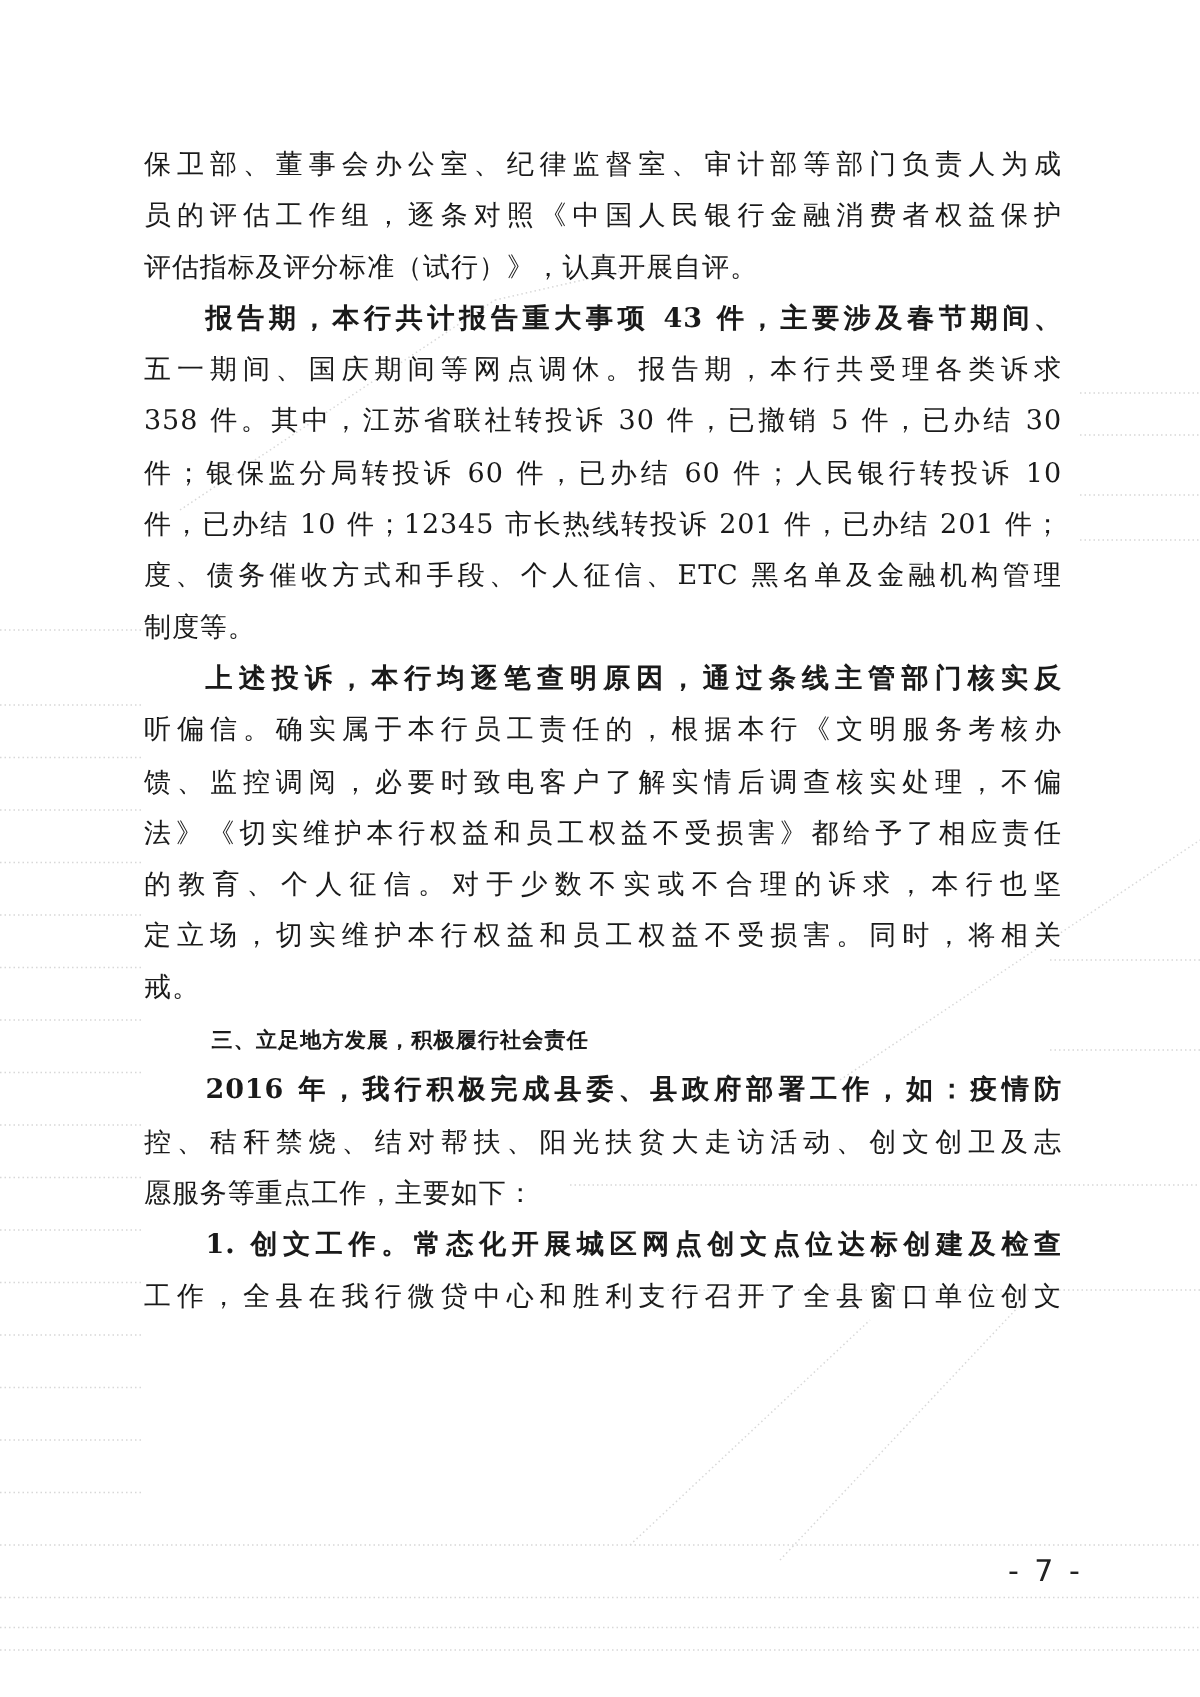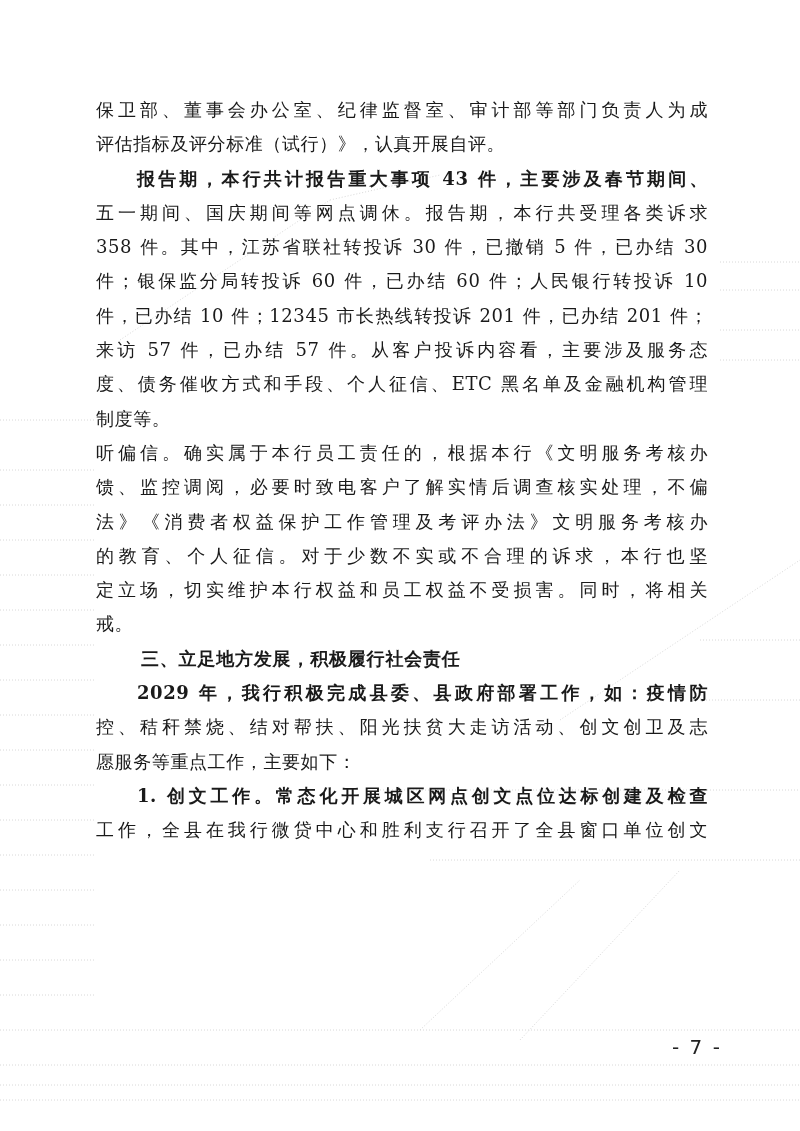--- a/index.html
+++ b/index.html
@@ -47,21 +47,21 @@
     .line.last {
       text-align-last: left;
     }
     .line.indent {
       padding-left: 41px;
       font-weight: bold;
     }
     .line.heading {
       font-family: Liberation Sans, sans-serif;
       font-weight: bold;
-      font-size: 18px;
+      font-size: 14px;
       letter-spacing: 0.8px;
       padding-left: 45px;
       text-align-last: left;
     }
     .page-number {
       position: absolute;
       left: 672px;
       top: 1035px;
       font-family: "DejaVu Sans", "Liberation Sans", sans-serif;
       font-size: 20px;
@@ -110,47 +110,48 @@
       <line x1="560" y1="720" x2="800" y2="560"></line>
       <line x1="420" y1="1030" x2="580" y2="880"></line>
       <line x1="520" y1="1040" x2="680" y2="870"></line>
     </g>
   </svg>
 
   <div class="body-text">
 
     <div>
       <div class="line">保卫部、董事会办公室、纪律监督室、审计部等部门负责人为成</div>
+      <div class="line">员的评估工作组，逐条对照《中国人民银行金融消费者权益保护</div>
       <div class="line last">评估指标及评分标准（试行）》，认真开展自评。</div>
     </div>
 
     <div>
       <div class="line indent">报告期，本行共计报告重大事项 43 件，主要涉及春节期间、</div>
       <div class="line">五一期间、国庆期间等网点调休。报告期，本行共受理各类诉求</div>
       <div class="line">358 件。其中，江苏省联社转投诉 30 件，已撤销 5 件，已办结 30</div>
       <div class="line">件；银保监分局转投诉 60 件，已办结 60 件；人民银行转投诉 10</div>
       <div class="line">件，已办结 10 件；12345 市长热线转投诉 201 件，已办结 201 件；</div>
-      <div class="line">来访 57 件，已办结 57 件。从客户投诉内容看，主要涉及服务态</div>
       <div class="line">度、债务催收方式和手段、个人征信、ETC 黑名单及金融机构管理</div>
       <div class="line last">制度等。</div>
     </div>
 
     <div>
+      <div class="line indent">上述投诉，本行均逐笔查明原因，通过条线主管部门核实反</div>
       <div class="line">听偏信。确实属于本行员工责任的，根据本行《文明服务考核办</div>
       <div class="line">馈、监控调阅，必要时致电客户了解实情后调查核实处理，不偏</div>
-      <div class="line">法》《消费者权益保护工作管理及考评办法》文明服务考核办</div>
+      <div class="line">法》《切实维护本行权益和员工权益不受损害》都给予了相应责任</div>
       <div class="line">的教育、个人征信。对于少数不实或不合理的诉求，本行也坚</div>
       <div class="line">定立场，切实维护本行权益和员工权益不受损害。同时，将相关</div>
       <div class="line last">戒。</div>
     </div>
 
     <div class="line heading">三、立足地方发展，积极履行社会责任</div>
 
     <div>
-      <div class="line indent">2029 年，我行积极完成县委、县政府部署工作，如：疫情防</div>
+      <div class="line indent">2016 年，我行积极完成县委、县政府部署工作，如：疫情防</div>
       <div class="line">控、秸秆禁烧、结对帮扶、阳光扶贫大走访活动、创文创卫及志</div>
       <div class="line last">愿服务等重点工作，主要如下：</div>
     </div>
 
     <div>
       <div class="line indent">1. 创文工作。常态化开展城区网点创文点位达标创建及检查</div>
       <div class="line">工作，全县在我行微贷中心和胜利支行召开了全县窗口单位创文</div>
     </div>
 
   </div>

